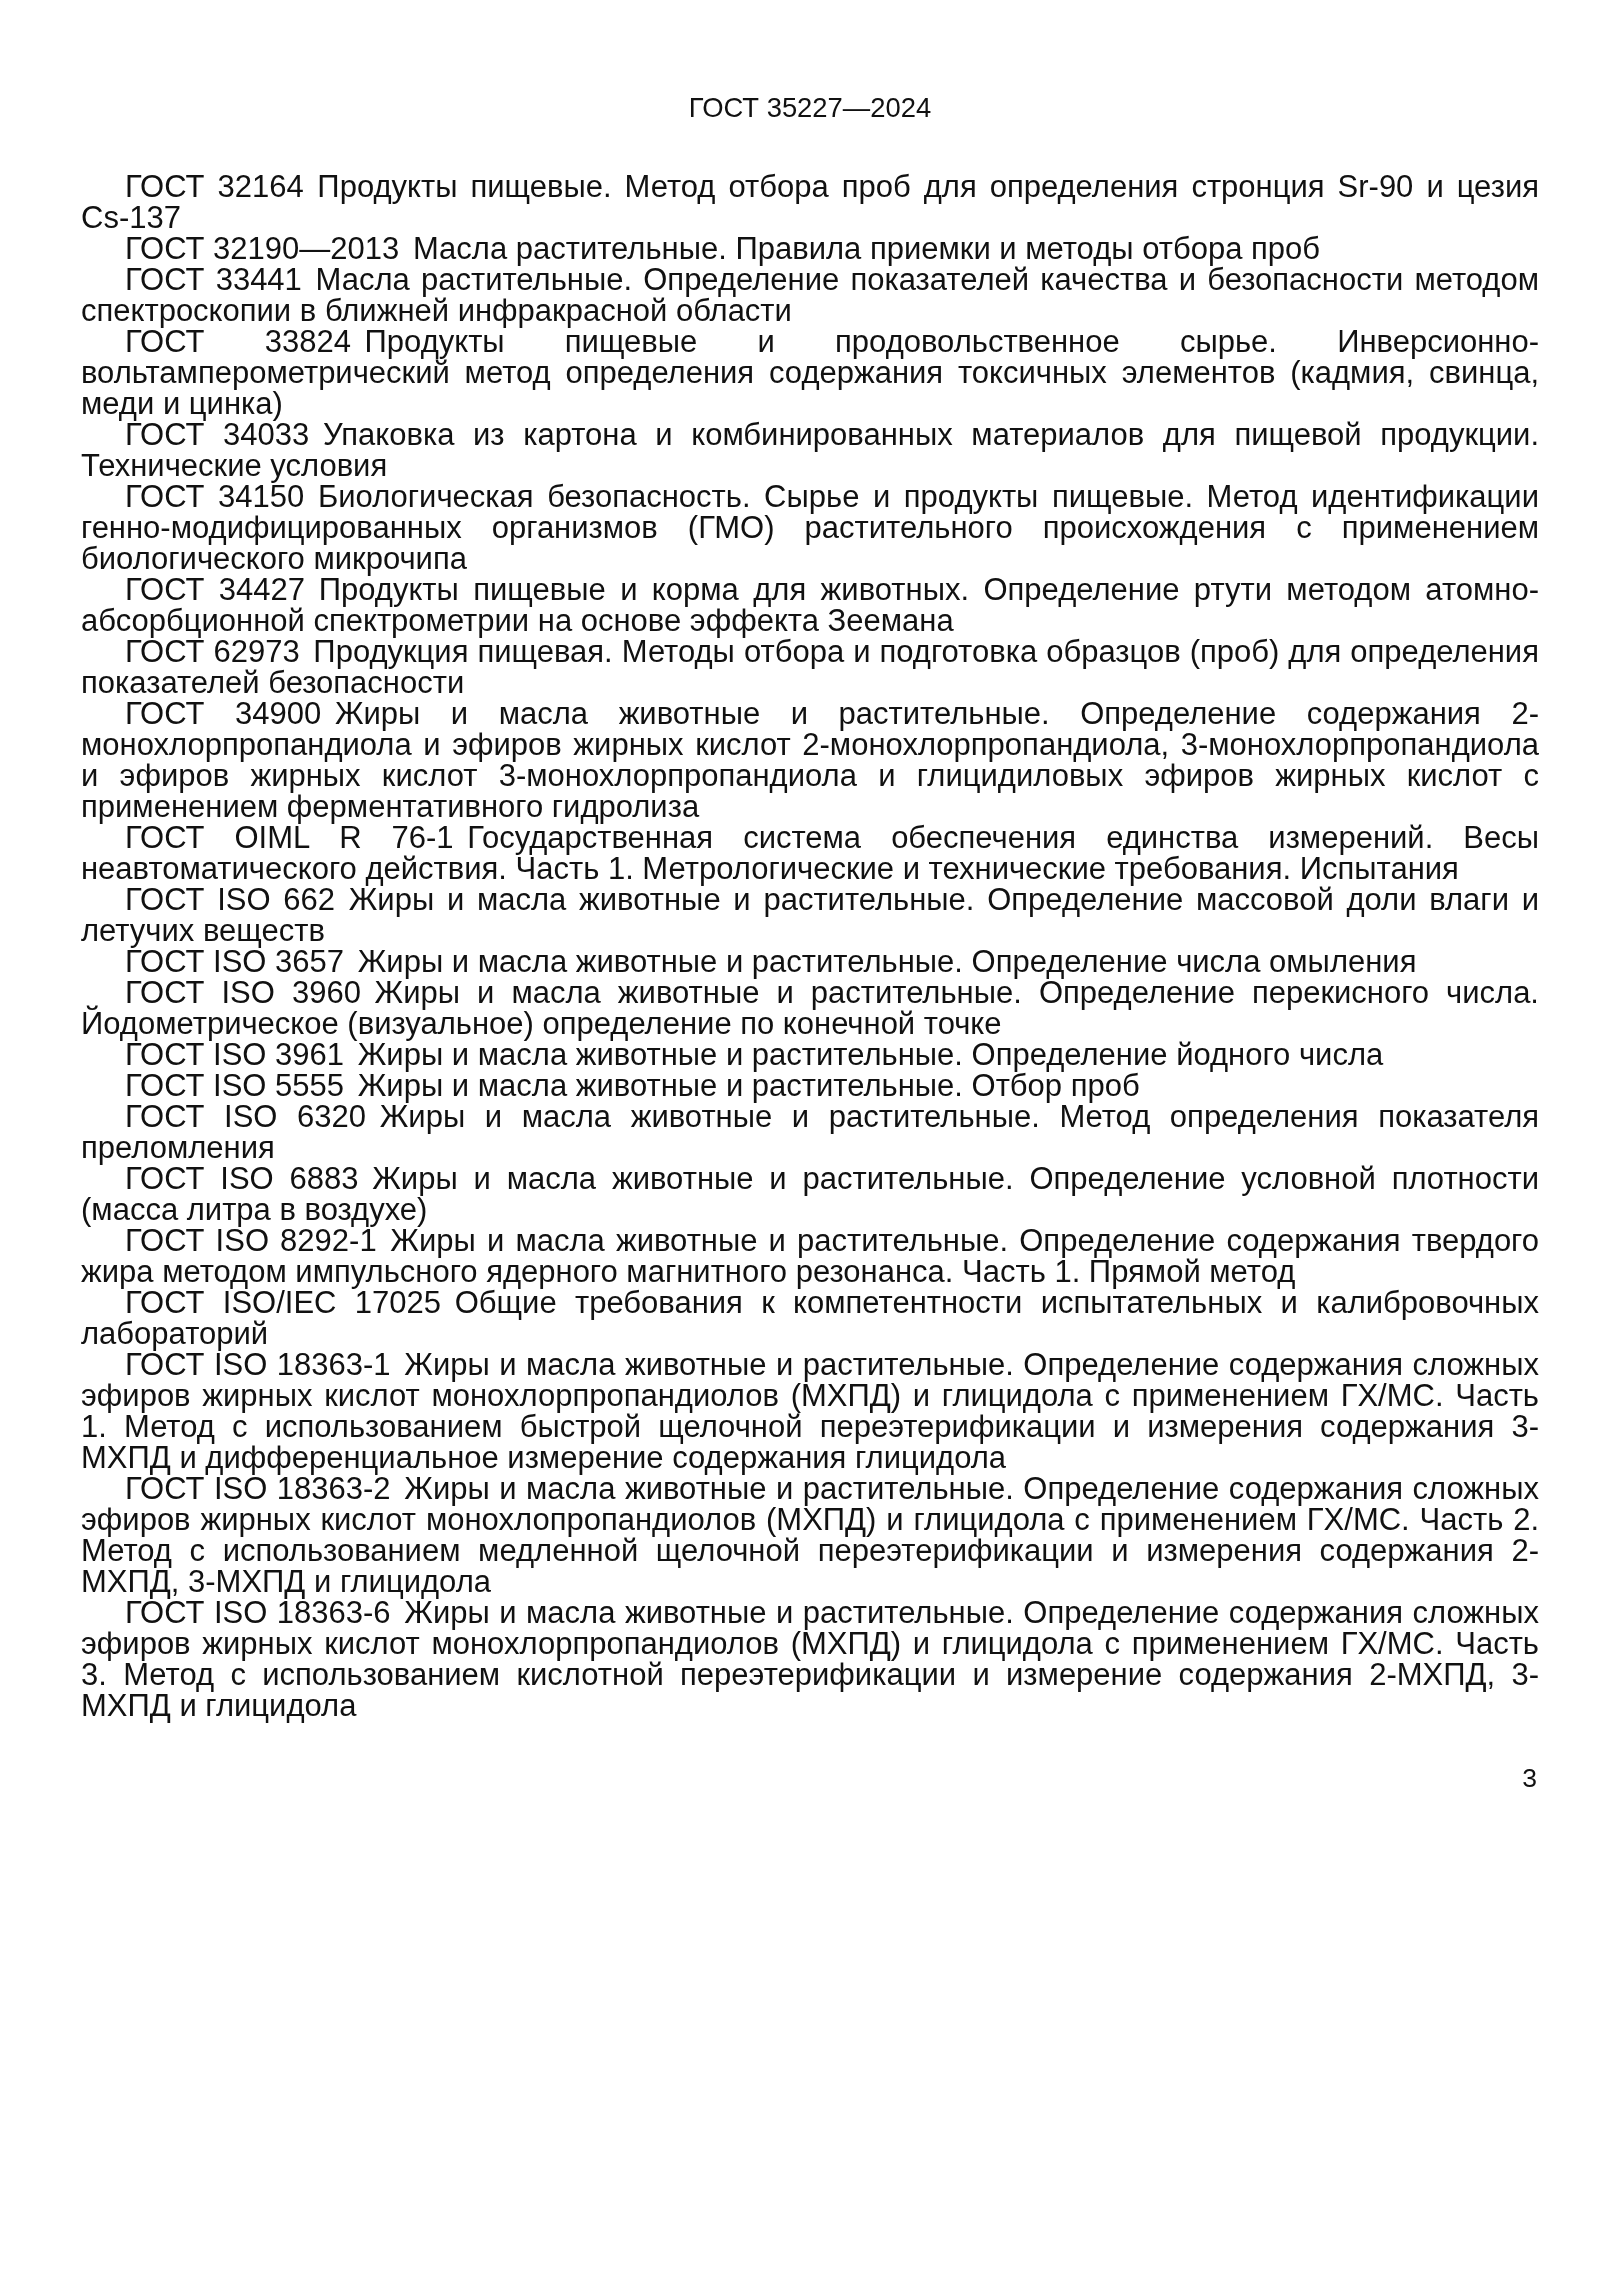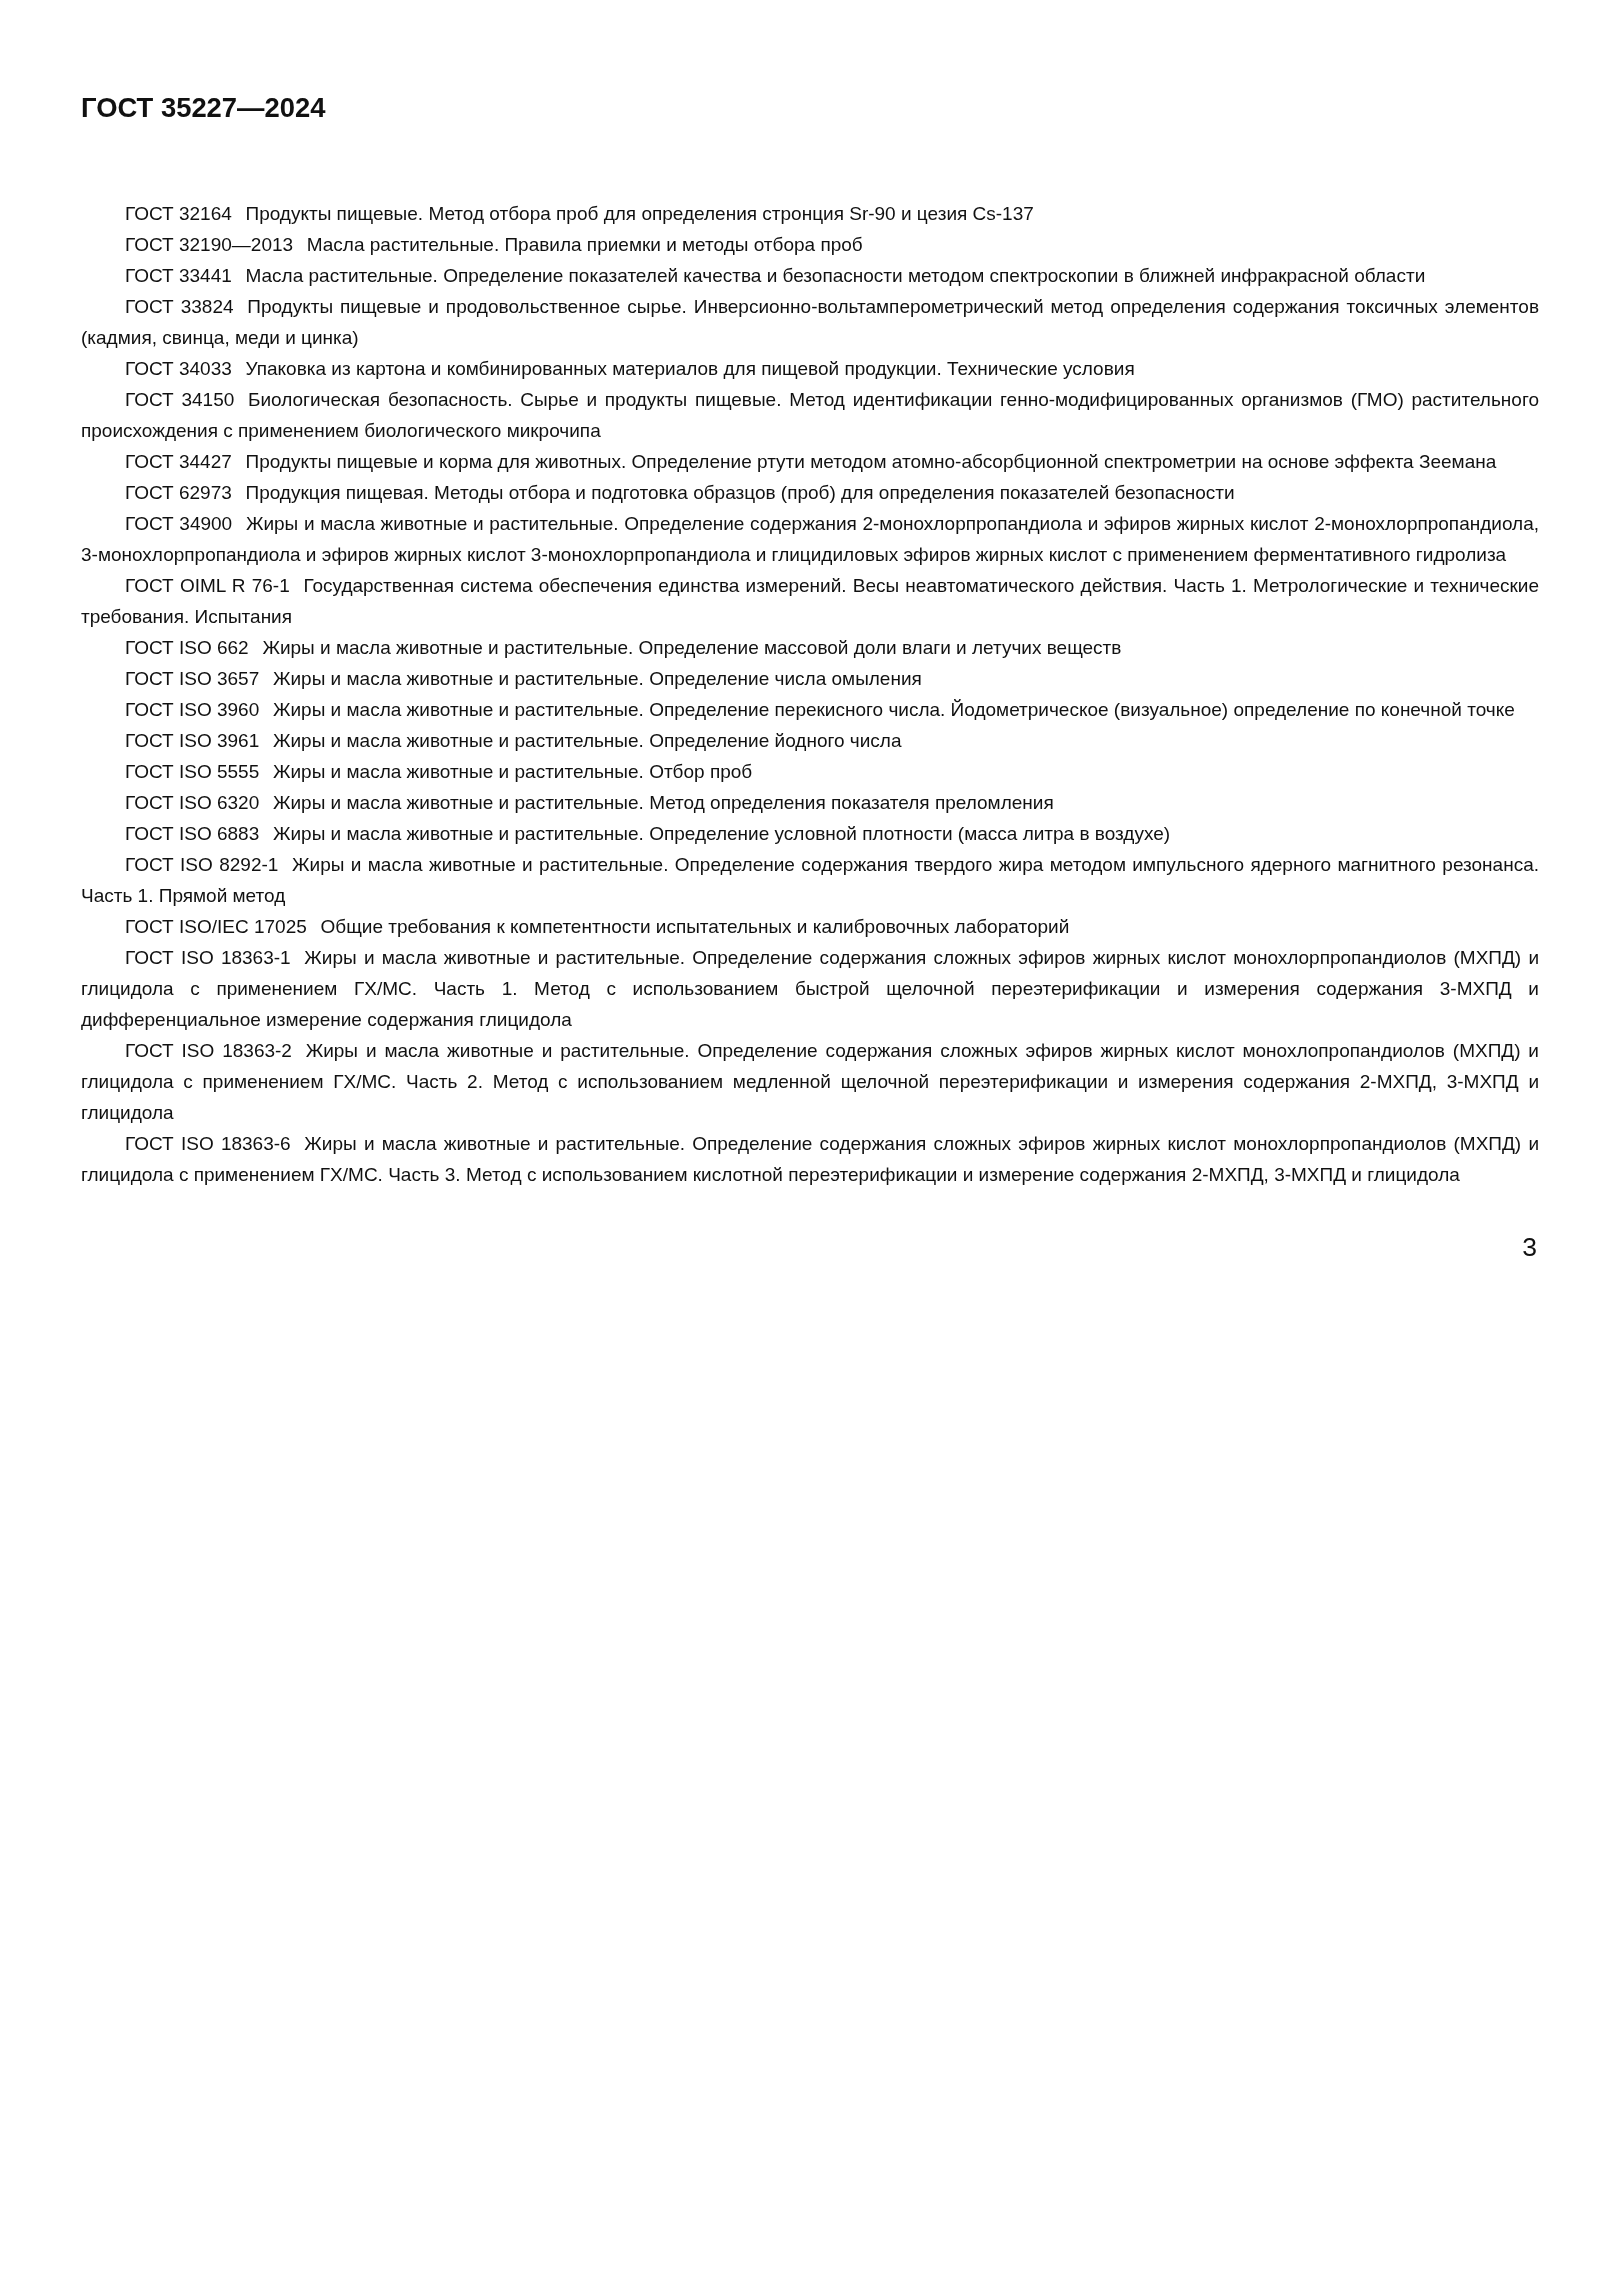--- a/index.html
+++ b/index.html
@@ -12,28 +12,28 @@
     color: #111111;
     overflow: hidden;
   }
   .page {
     position: absolute;
     inset: 0;
     padding: 93px 82px 0 81px;
     background: #ffffff;
   }
   .doc-header {
-    text-align: left;
-    font-weight: bold;
+    text-align: center;
+    font-weight: normal;
     font-size: 27.4px;
     line-height: 29px;
-    margin-bottom: 76px;
+    margin-bottom: 49px;
   }
   .content p.ref {
-    font-size: 19px;
+    font-size: 31px;
     line-height: 31px;
     text-align: justify;
     text-indent: 44px;
     color: #111111;
   }
   .ref-designation {
     margin-right: 13.7px;
     white-space: nowrap;
   }
   .doc-footer {

